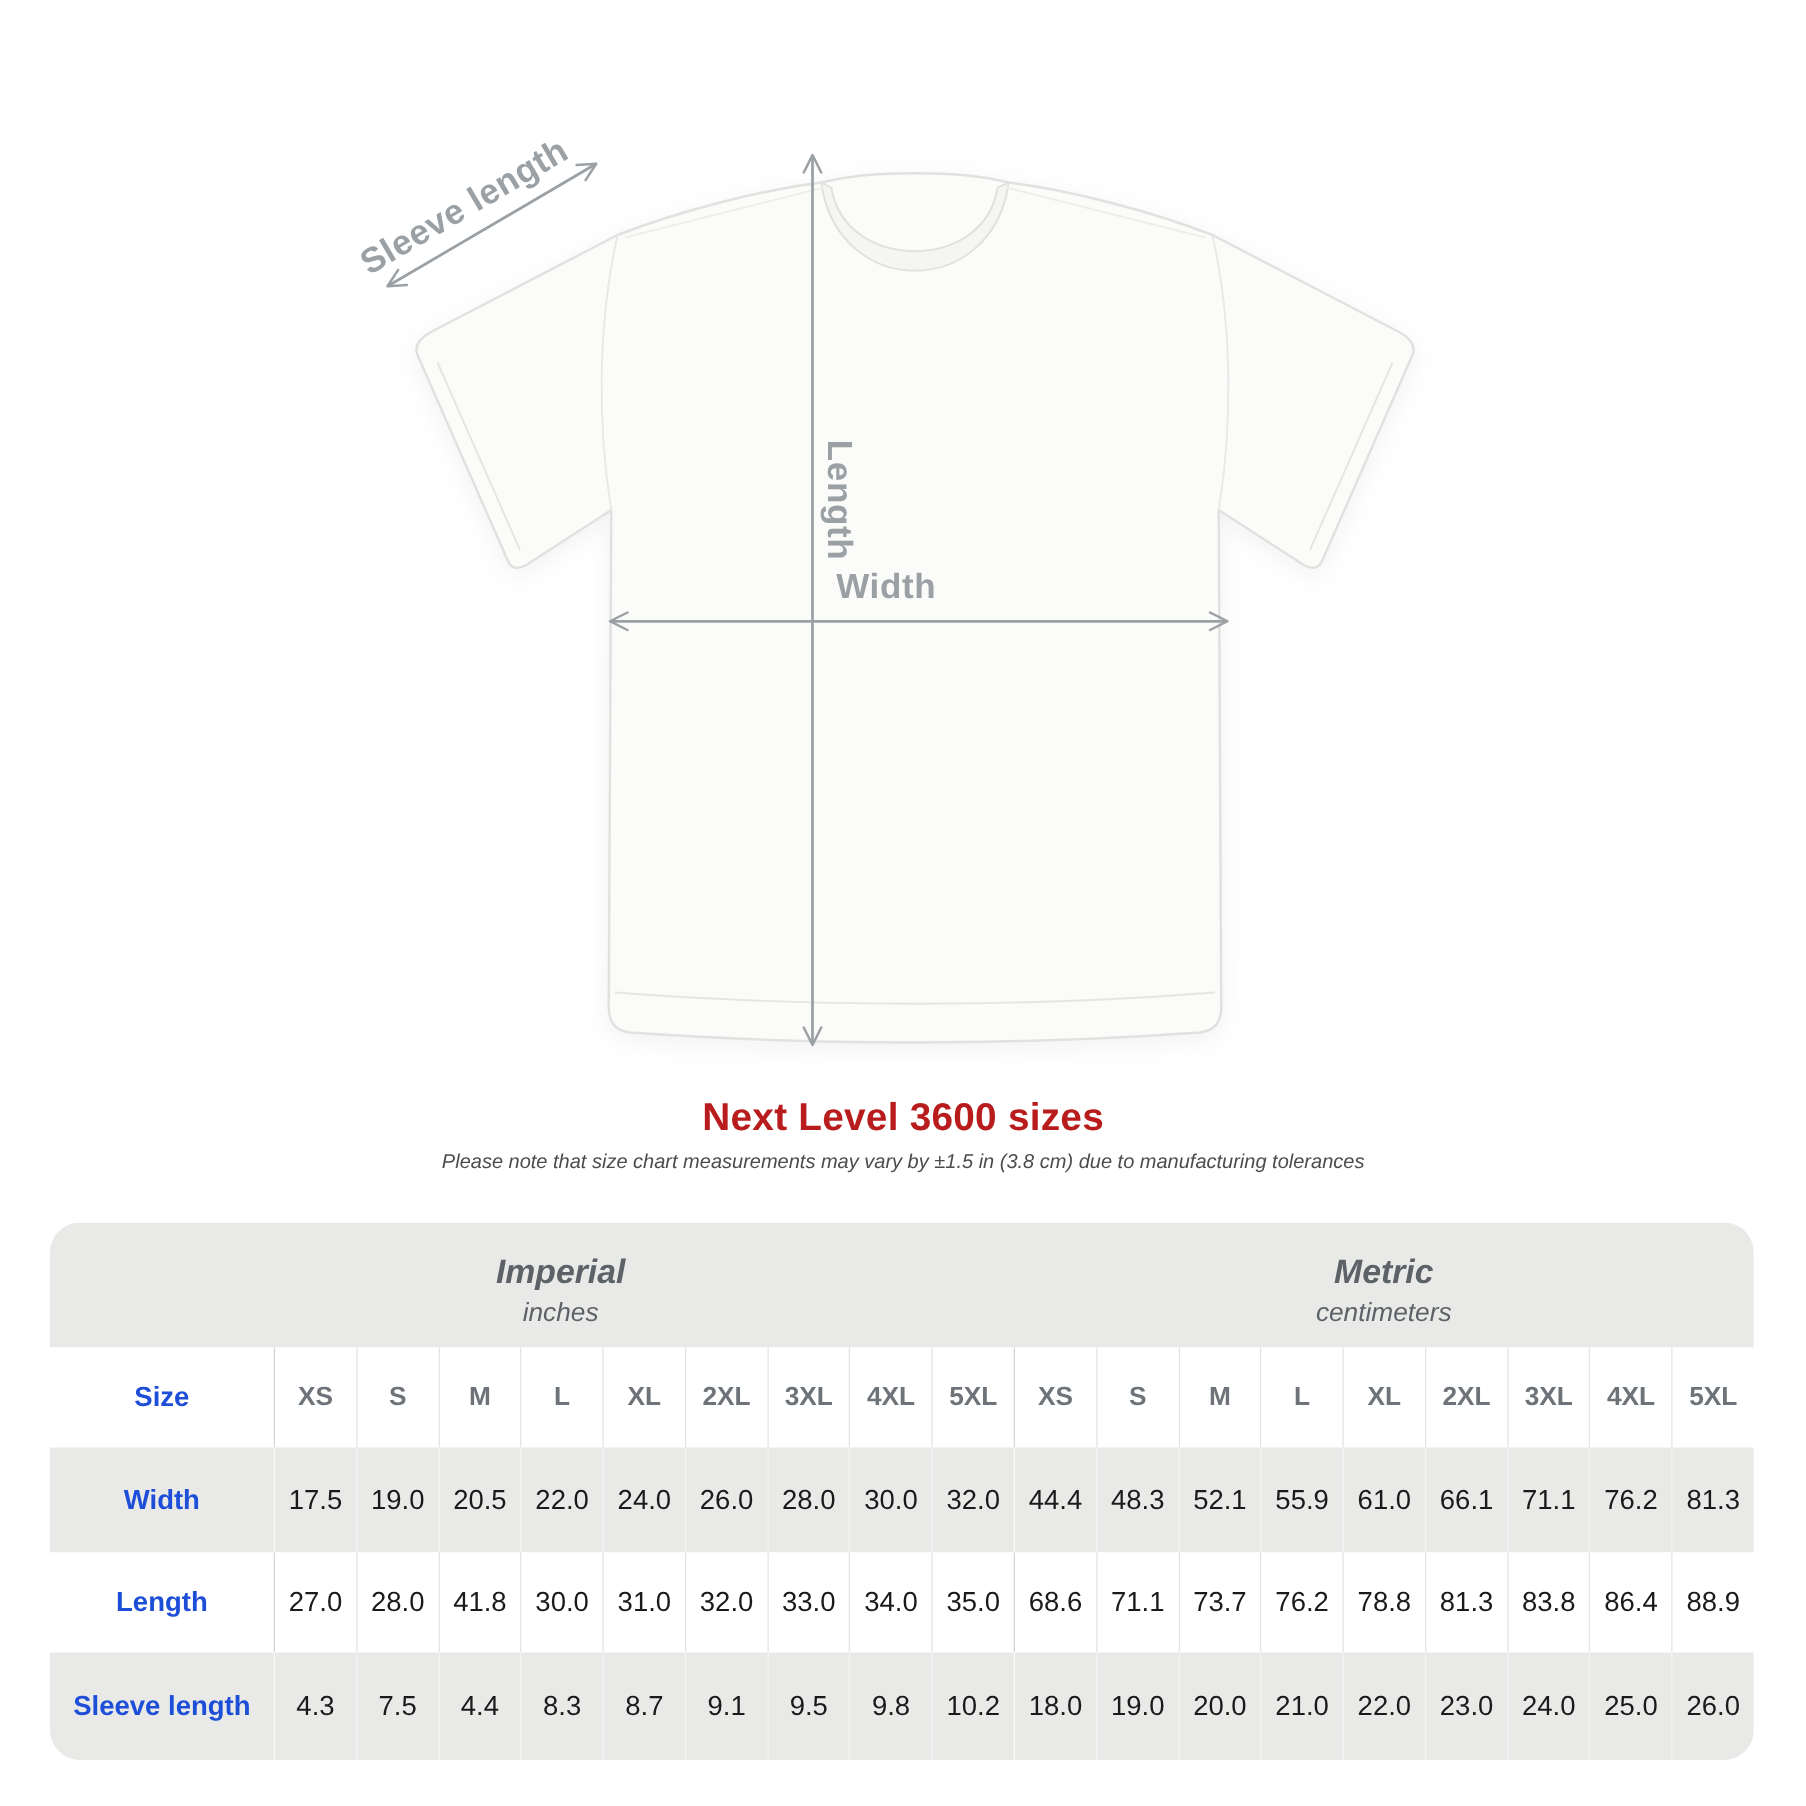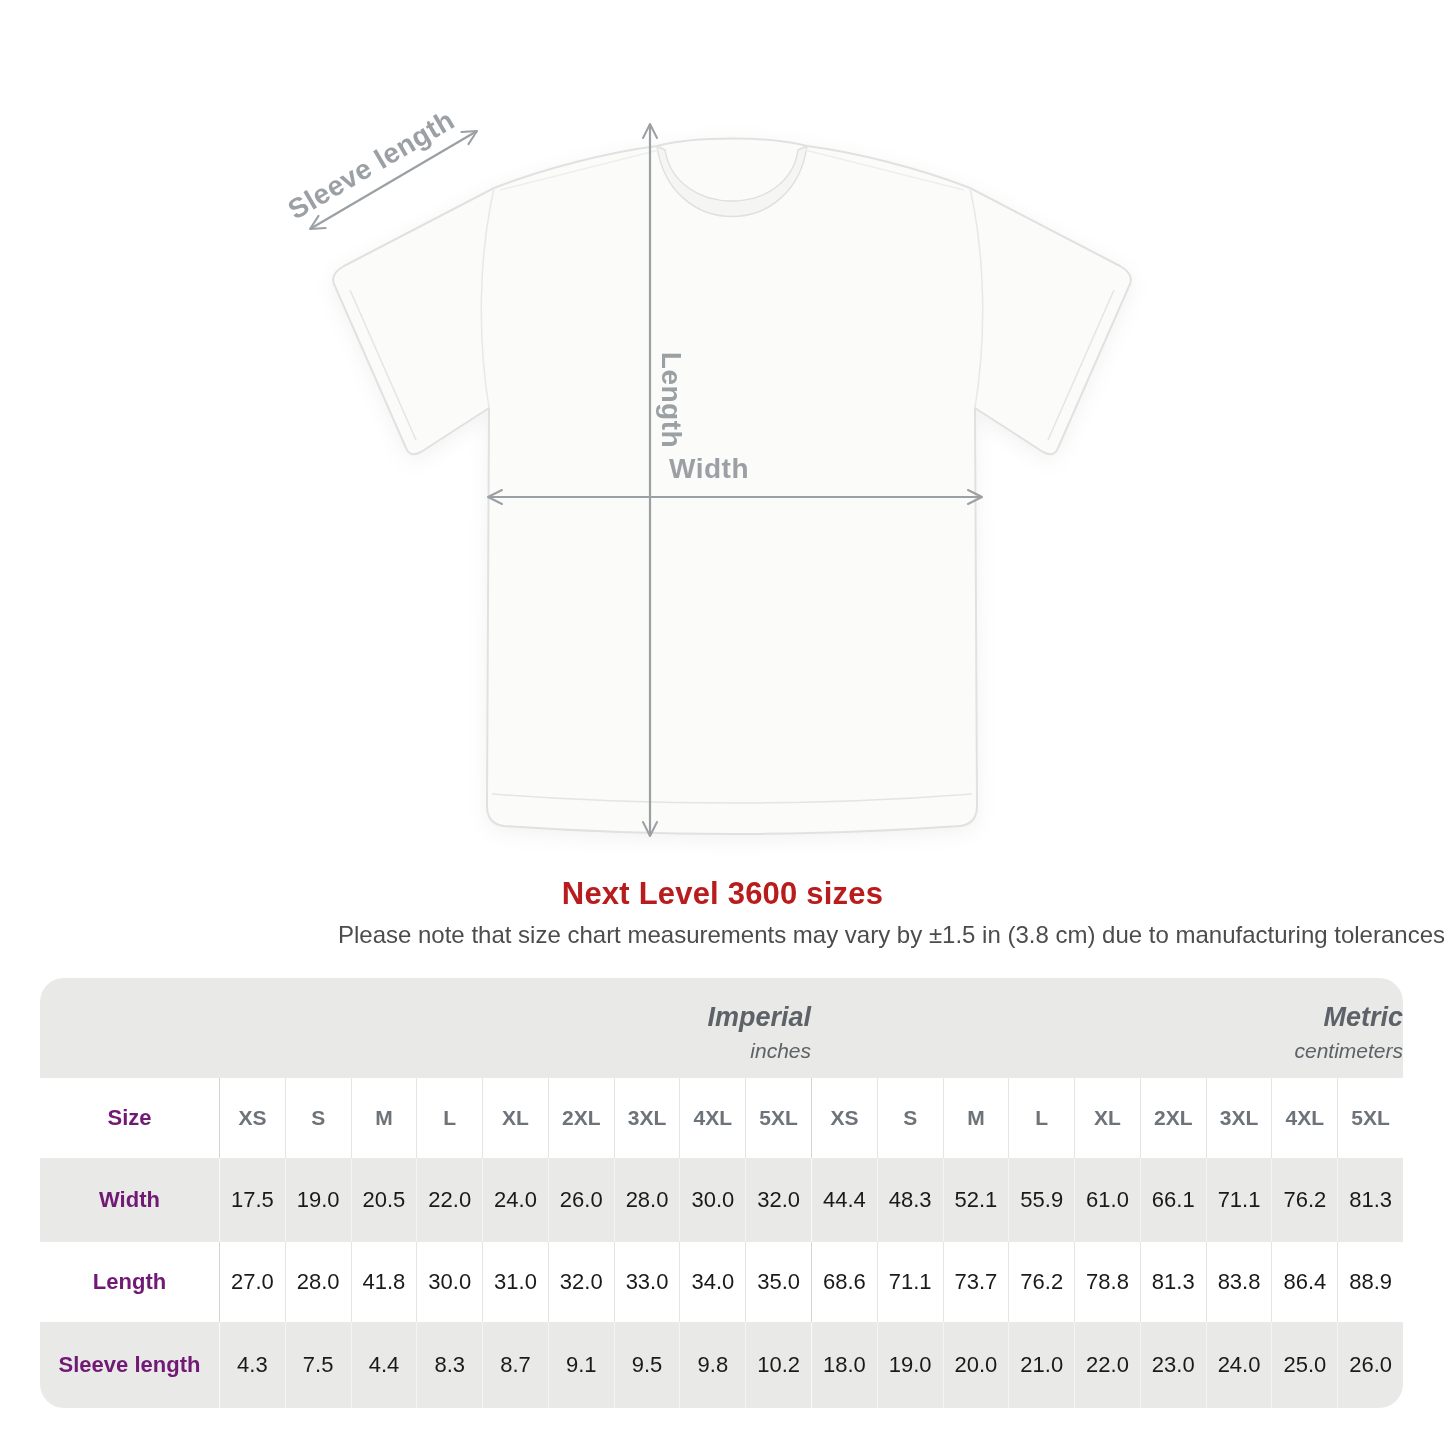--- a/index.html
+++ b/index.html
@@ -11,39 +11,39 @@
   .shirt{filter:drop-shadow(0 5px 10px rgba(0,0,0,0.05));}
   .dim-label{
     font-family:"Liberation Sans",sans-serif;font-weight:bold;font-size:28px;
     fill:#9aa0a4;letter-spacing:0.5px;
   }
   .title{
     position:absolute;top:876px;left:0;width:100%;margin:0;text-align:center;
     font-size:31px;font-weight:bold;color:#b91c1c;letter-spacing:0.2px;
   }
   .subtitle{
-    position:absolute;top:921px;left:0;width:100%;margin:0;text-align:right;
-    font-size:24px;color:#4c4c4c;
+    position:absolute;top:921px;left:0;width:100%;margin:0;text-align:center;
+    font-size:16px;font-style:italic;color:#4c4c4c;
   }
   .size-table{
     position:absolute;left:40px;top:978px;width:1363px;height:430px;
     border-radius:24px;overflow:hidden;
   }
   .trow{display:grid;grid-template-columns:179px repeat(18,1fr);}
   .trow.band{display:grid;grid-template-columns:771px 1fr;height:100px;background:#e9e9e8;}
-  .band-cell{display:flex;flex-direction:column;align-items:flex-end;justify-content:center;padding-top:8px;}
+  .band-cell{display:flex;flex-direction:column;align-items:center;justify-content:center;padding-top:8px;}
   .band-cell.imperial{padding-left:46px;}
   .band-title{font-size:27px;font-weight:bold;font-style:italic;color:#5c6267;}
   .band-sub{font-size:21px;font-style:italic;color:#5c6267;margin-top:6px;}
   .row-size{height:80px;background:#ffffff;}
   .row-m0{height:84px;background:#e9e9e8;}
   .row-m1{height:80px;background:#ffffff;}
   .row-m2{height:86px;background:#e9e9e8;}
   .cell{display:flex;align-items:center;justify-content:center;min-width:0;}
-  .cell.label{font-size:22px;font-weight:bold;color:#701a75;}
+  .cell.label{font-size:22px;font-weight:bold;color:#1d4ed8;}
   .cell.head{font-size:21px;font-weight:bold;color:#6d7378;}
   .cell.val{font-size:22px;color:#1a1a1a;}
   
   .row-size .cell + .cell,
   .row-m1 .cell + .cell{border-left:1px solid #e4e4e3;}
   .row-size .cell.major,
   .row-m1 .cell.major{border-left:1px solid #d5d5d4;}
   .row-m0 .cell + .cell,
   .row-m2 .cell + .cell{border-left:1px solid #f4f4f3;}
   .row-m0 .cell.major,

